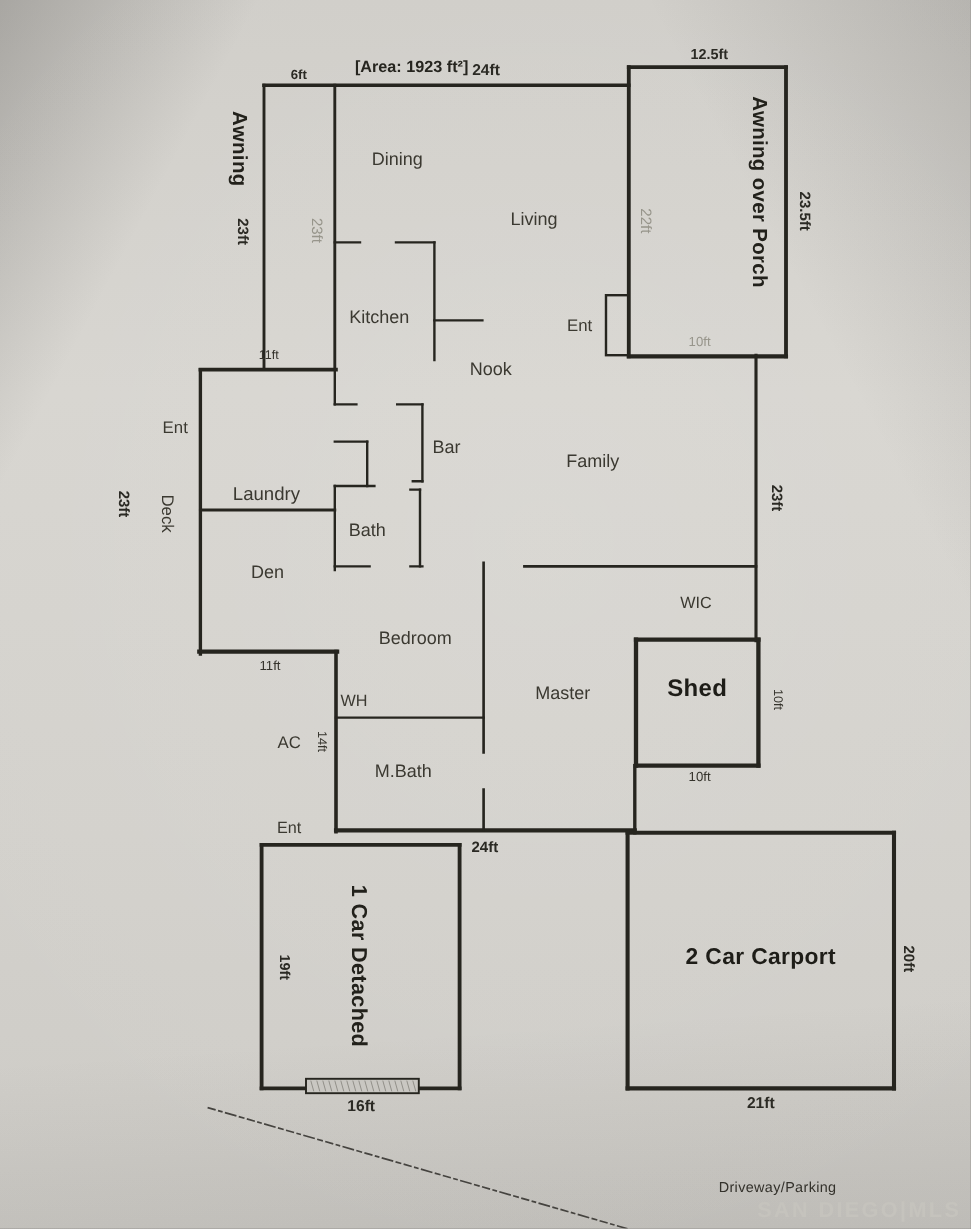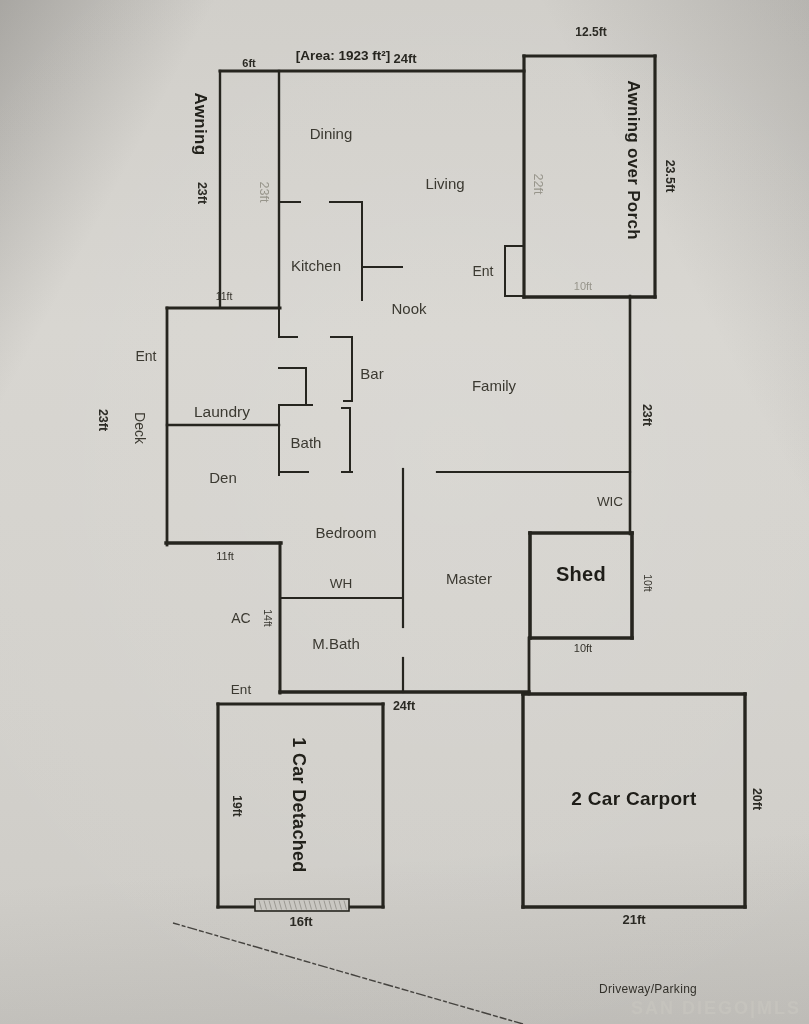--- a/index.html
+++ b/index.html
@@ -101,21 +101,21 @@
       <line x1="329" y1="900.5" x2="331.5" y2="909.5" stroke="#8f8d87" stroke-width="0.8"></line>
       <line x1="334" y1="900.5" x2="336.5" y2="909.5" stroke="#8f8d87" stroke-width="0.8"></line>
       <line x1="339" y1="900.5" x2="341.5" y2="909.5" stroke="#8f8d87" stroke-width="0.8"></line>
       <line x1="344" y1="900.5" x2="346.5" y2="909.5" stroke="#8f8d87" stroke-width="0.8"></line>
       <line x1="173" y1="923" x2="523" y2="1024" stroke="#45433f" stroke-width="1.4" stroke-dasharray="7 2 4 2 10 2 5 2"></line>
     </svg>
   <div id="labels-layer">
       <div class="lbl k-note" style="left: 333px; top: 56px;">[Area: 1923 ft²]</div>
       <div class="lbl k-dim" style="left: 405px; top: 58px; font-size: 13px;">24ft</div>
       <div class="lbl k-dim" style="left: 249px; top: 63px; font-size: 11px;">6ft</div>
-      <div class="lbl k-dim" style="left: 591px; top: 32px; font-size: 12px;">12.5ft</div>
+      <div class="lbl k-dim" style="left: 591px; top: 45px; font-size: 12px;">12.5ft</div>
       <div class="lbl k-name rot" style="left: 200px; top: 124px;">Awning</div>
       <div class="lbl k-dim rot" style="left: 202px; top: 193px; font-size: 12.5px;">23ft</div>
       <div class="lbl k-faint rot" style="left: 264px; top: 192px;">23ft</div>
       <div class="lbl k-room" style="left: 331px; top: 133px;">Dining</div>
       <div class="lbl k-room" style="left: 445px; top: 183px;">Living</div>
       <div class="lbl k-name rot" style="left: 633px; top: 160px;">Awning over Porch</div>
       <div class="lbl k-dim rot" style="left: 670px; top: 176px; font-size: 12.5px;">23.5ft</div>
       <div class="lbl k-faint rot" style="left: 538px; top: 184px;">22ft</div>
       <div class="lbl k-room" style="left: 316px; top: 265px;">Kitchen</div>
       <div class="lbl k-room" style="left: 483px; top: 271px; font-size: 14px;">Ent</div>
@@ -124,26 +124,26 @@
       <div class="lbl k-dimsm" style="left: 224px; top: 296px;">11ft</div>
       <div class="lbl k-room" style="left: 146px; top: 356px; font-size: 14px;">Ent</div>
       <div class="lbl k-room" style="left: 222px; top: 368px; font-size: 15.5px; margin-top: 44px;">Laundry</div>
       <div class="lbl k-room" style="left: 331px; top: 373px; margin-left: 41px;">Bar</div>
       <div class="lbl k-room" style="left: 494px; top: 385px;">Family</div>
       <div class="lbl k-dim rot" style="left: 647px; top: 415px; font-size: 12.5px;">23ft</div>
       <div class="lbl k-room rot" style="left: 140px; top: 428px; font-size: 14px;">Deck</div>
       <div class="lbl k-dim rot" style="left: 103px; top: 420px; font-size: 12.5px;">23ft</div>
       <div class="lbl k-room" style="left: 296px; top: 442px; padding-left: 20px;">Bath</div>
       <div class="lbl k-room" style="left: 223px; top: 477px;">Den</div>
-      <div class="lbl k-room" style="left: 580px; top: 502px; font-size: 13.5px; margin-left: 30px;">WIC</div>
+      <div class="lbl k-room" style="left: 580px; top: 502px; font-size: 13.5px;">WIC</div>
       <div class="lbl k-room" style="left: 346px; top: 532px;">Bedroom</div>
       <div class="lbl k-dimsm" style="left: 225px; top: 556px; font-size: 11px;">11ft</div>
       <div class="lbl k-big" style="left: 581px; top: 574px; font-size: 20px;">Shed</div>
       <div class="lbl k-room" style="left: 469px; top: 578px;">Master</div>
-      <div class="lbl k-room" style="left: 295px; top: 584px; font-size: 13.5px; margin-left: 46px;">WH</div>
+      <div class="lbl k-room" style="left: 295px; top: 584px; font-size: 13.5px;">WH</div>
       <div class="lbl k-dimsm rot" style="left: 648px; top: 583px;">10ft</div>
       <div class="lbl k-room" style="left: 241px; top: 618px; font-size: 14px;">AC</div>
       <div class="lbl k-dimsm rot" style="left: 268px; top: 618px;">14ft</div>
       <div class="lbl k-room" style="left: 336px; top: 643px;">M.Bath</div>
       <div class="lbl k-dimsm" style="left: 583px; top: 648px; font-size: 11px;">10ft</div>
       <div class="lbl k-room" style="left: 241px; top: 690px; font-size: 13.5px;">Ent</div>
       <div class="lbl k-dim" style="left: 404px; top: 706px; font-size: 12.5px;">24ft</div>
       <div class="lbl k-name rot" style="left: 299px; top: 805px; font-size: 18px;">1 Car Detached</div>
       <div class="lbl k-dim rot" style="left: 237px; top: 806px;">19ft</div>
       <div class="lbl k-big" style="left: 634px; top: 798px; text-align: right;">2 Car Carport</div>

